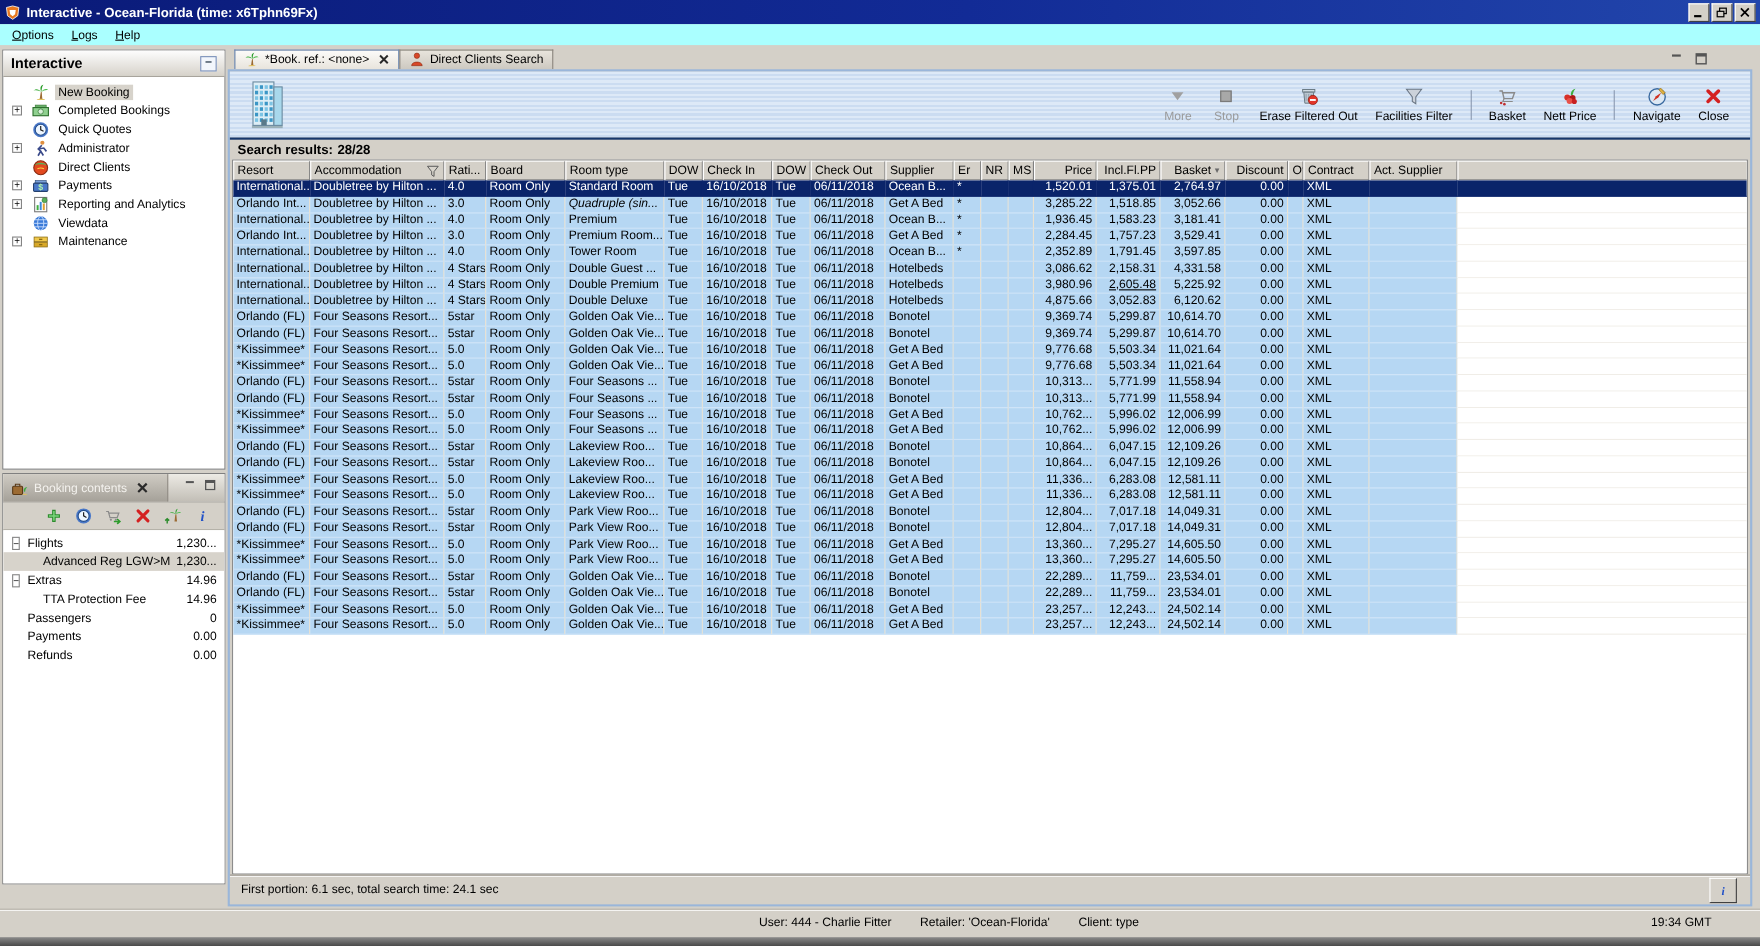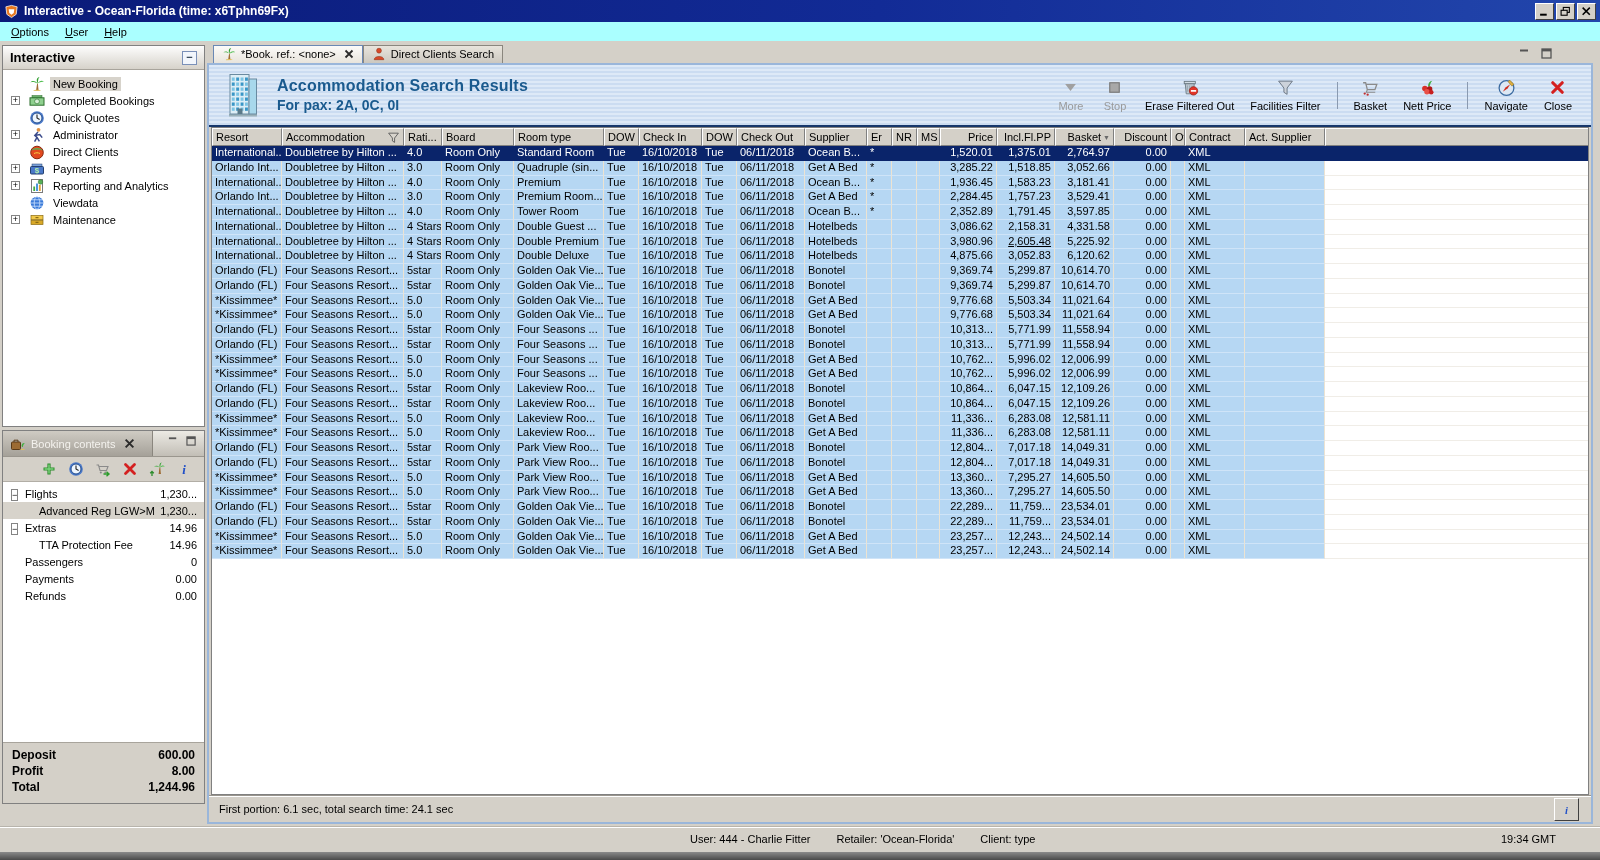--- a/index.html
+++ b/index.html
@@ -159,21 +159,21 @@
     <span class="win-btn" id="wb-close">
         <svg viewBox="0 0 10 9">
           <path d="M1.5 1L8 7.5M8 1L1.5 7.5" stroke="#000" stroke-width="1.4"></path>
         </svg>
       </span>
   </span>
 </div>
 
 <div class="menubar" id="menubar">
     <span class="menu-item">Options</span>
-    <span class="menu-item">User</span>
+    <span class="menu-item">Logs</span>
     <span class="menu-item">Help</span>
   </div>
 
 <div class="sidebar">
   <div class="sidebar-header">
     <span>Interactive</span>
     <span class="collapse-btn">−</span>
   </div>
   <div class="tree" id="nav-tree">
       <div class="tree-row selected">
@@ -395,34 +395,20 @@
         <span class="box-slot"></span>
         <span>Payments</span>
         <span class="bk-val">0.00</span>
       </div>
       <div class="bk-row">
         <span class="box-slot"></span>
         <span>Refunds</span>
         <span class="bk-val">0.00</span>
       </div>
     </div>
-  <div class="bk-totals" id="bk-totals">
-      <div class="bk-total-row">
-        <span>Deposit</span>
-        <span class="bk-val">600.00</span>
-      </div>
-      <div class="bk-total-row">
-        <span>Profit</span>
-        <span class="bk-val">8.00</span>
-      </div>
-      <div class="bk-total-row">
-        <span>Total</span>
-        <span class="bk-val">1,244.96</span>
-      </div>
-    </div>
 </div>
 
 <div class="main">
   <div class="tabbar" id="tabbar">
     <span class="mdi-btns">
       <span class="mdi-btn" id="mdi-min">
           <svg viewBox="0 0 12 11">
             <rect x="1" y="1.5" width="8" height="2" fill="#555"></rect>
           </svg>
         </span>
@@ -491,24 +477,20 @@
             <rect x="11.2" y="30.5" width="2.9" height="3.3" fill="#7cc4e4"></rect>
             <rect x="15.600000000000001" y="30.5" width="2.9" height="3.3" fill="#3a96c6"></rect>
             <rect x="20" y="30.5" width="2.9" height="3.3" fill="#7cc4e4"></rect>
             <rect x="6.8" y="35.5" width="2.9" height="3.3" fill="#7cc4e4"></rect>
             <rect x="11.2" y="35.5" width="2.9" height="3.3" fill="#3a96c6"></rect>
             <rect x="15.600000000000001" y="35.5" width="2.9" height="3.3" fill="#7cc4e4"></rect>
             <rect x="20" y="35.5" width="2.9" height="3.3" fill="#3a96c6"></rect>
             <rect x="12.5" y="36.5" width="5" height="5.5" fill="#5a7a8a"></rect>
           </svg>
         </span>
-      <span>
-        <div class="hdr-title">Accommodation Search Results</div>
-        <div class="hdr-sub">For pax: 2A, 0C, 0I</div>
-      </span>
       <span class="hdr-toolbar" id="hdr-toolbar">
           <span class="tb-btn disabled">
             <span class="ticon">
               <svg viewBox="0 0 16 16">
                 <path d="M3.5 5H12.5L8 11Z" fill="#a0a0a0"></path>
               </svg>
             </span>
             <span>More</span>
           </span>
           <span class="tb-btn disabled">
@@ -577,20 +559,24 @@
           <span class="tb-btn">
             <span class="ticon">
               <svg viewBox="0 0 18 18">
                 <path d="M4.5 4.5L13.5 13.5M13.5 4.5L4.5 13.5" stroke="#d42020" stroke-width="3" stroke-linecap="round"></path>
               </svg>
             </span>
             <span>Close</span>
           </span>
         </span>
     </div>
+    <div class="results-bar">
+      <span>Search results:</span>
+      <span>28/28</span>
+    </div>
     <div class="table-wrap">
       <div class="thead" id="thead">
           <span class="th" style="width: 70px;">
             <span>Resort</span>
           </span>
           <span class="th" style="width: 122px;">
             <span>Accommodation</span>
             <span class="funnel12">
               <svg viewBox="0 0 12 12">
                 <path d="M1.5 2H10.5L7 6.5V10.5L5 9.2V6.5Z" fill="#d8d4cc" stroke="#555" stroke-width=".8"></path>
@@ -676,21 +662,21 @@
             <span class="td" style="width: 14px;"></span>
             <span class="td" style="width: 60px;">XML</span>
             <span class="td" style="width: 80px;"></span>
             <span class="td fill"></span>
           </div>
           <div class="trow">
             <span class="td" style="width: 70px;">Orlando Int...</span>
             <span class="td" style="width: 122px;">Doubletree by Hilton ...</span>
             <span class="td" style="width: 38px;">3.0</span>
             <span class="td" style="width: 72px;">Room Only</span>
-            <span class="td" style="width: 90px;">Quadruple (sin...</span>
+            <span class="td" style="width: 90px; font-style: italic;">Quadruple (sin...</span>
             <span class="td" style="width: 35px;">Tue</span>
             <span class="td" style="width: 63px;">16/10/2018</span>
             <span class="td" style="width: 35px;">Tue</span>
             <span class="td" style="width: 68px;">06/11/2018</span>
             <span class="td" style="width: 62px;">Get A Bed</span>
             <span class="td" style="width: 25px;">*</span>
             <span class="td" style="width: 25px;"></span>
             <span class="td" style="width: 23px;"></span>
             <span class="td right" style="width: 57px;">3,285.22</span>
             <span class="td right" style="width: 58px;">1,518.85</span>

